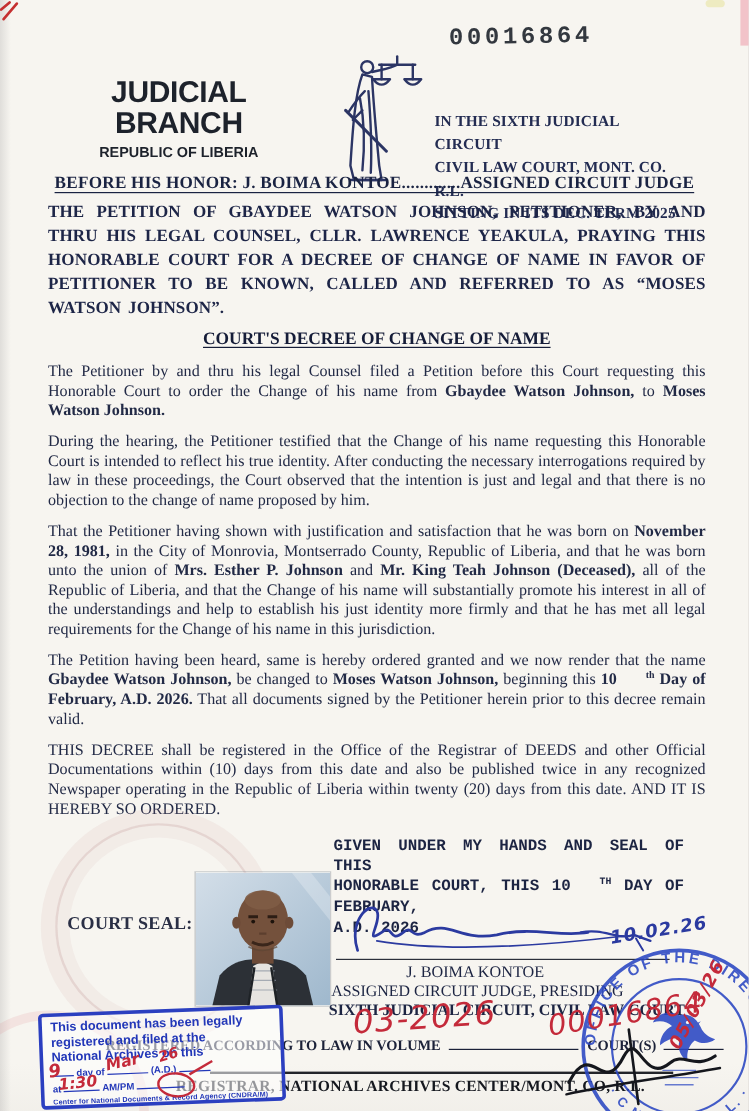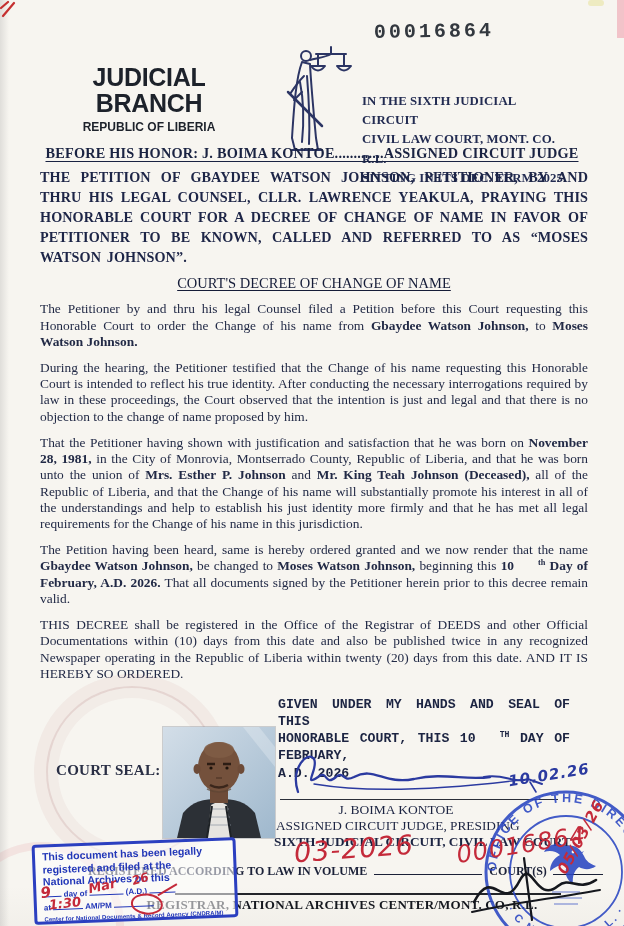--- a/index.html
+++ b/index.html
@@ -14,21 +14,21 @@
   .branch-title{font-family:"Liberation Sans",sans-serif;font-weight:700;font-size:25px;line-height:1.05;letter-spacing:-.3px;}
   .branch-sub{font-family:"Liberation Sans",sans-serif;font-weight:700;font-size:12px;margin-top:3px;}
   .justice{position:absolute;top:42px;left:280px;}
   .court-block{position:absolute;top:92px;left:362px;width:208px;font-weight:700;
     font-size:12.8px;line-height:1.5;color:#232c52;letter-spacing:.1px;}
   .judge-line{position:absolute;top:145px;left:0;right:0;text-align:center;font-weight:700;
     font-size:14.3px;color:#1a2342;text-decoration:underline;text-underline-offset:3px;letter-spacing:.2px;}
   .flow{position:absolute;top:168px;left:40px;width:548px;}
   .petition{margin:0 0 8px;font-weight:700;font-size:14.2px;line-height:1.4;text-align:justify;
     color:#1d2547;word-spacing:2px;letter-spacing:.1px;}
-  .decree-heading{margin:2px 0 9px;text-align:center;font-size:14.5px;font-weight:400;
+  .decree-heading{margin:2px 0 9px;text-align:center;font-size:14.5px;font-weight:700;
     text-decoration:underline;text-underline-offset:2px;color:#151c38;}
   .bodytext .para{margin:0 0 10px;font-size:13.4px;line-height:1.21;text-align:justify;color:#222a46;}
   sup{font-size:62%;line-height:0;margin-left:24px;}
   .closing .c-line{text-align:justify;text-align-last:justify;font-family:Liberation Mono, monospace;}
   .closing .c-line:last-child{text-align-last:left;}
   .closing{position:absolute;top:696px;left:278px;width:292px;font-weight:700;font-size:13.2px;
     line-height:1.3;color:#1c2442;}
   .seal-ring{position:absolute;top:686px;left:46px;width:168px;height:168px;border-radius:50%;
     border:2px solid rgba(190,140,140,.30);
     box-shadow:0 0 0 12px rgba(205,160,160,.12), inset 0 0 0 10px rgba(205,160,160,.10);}

